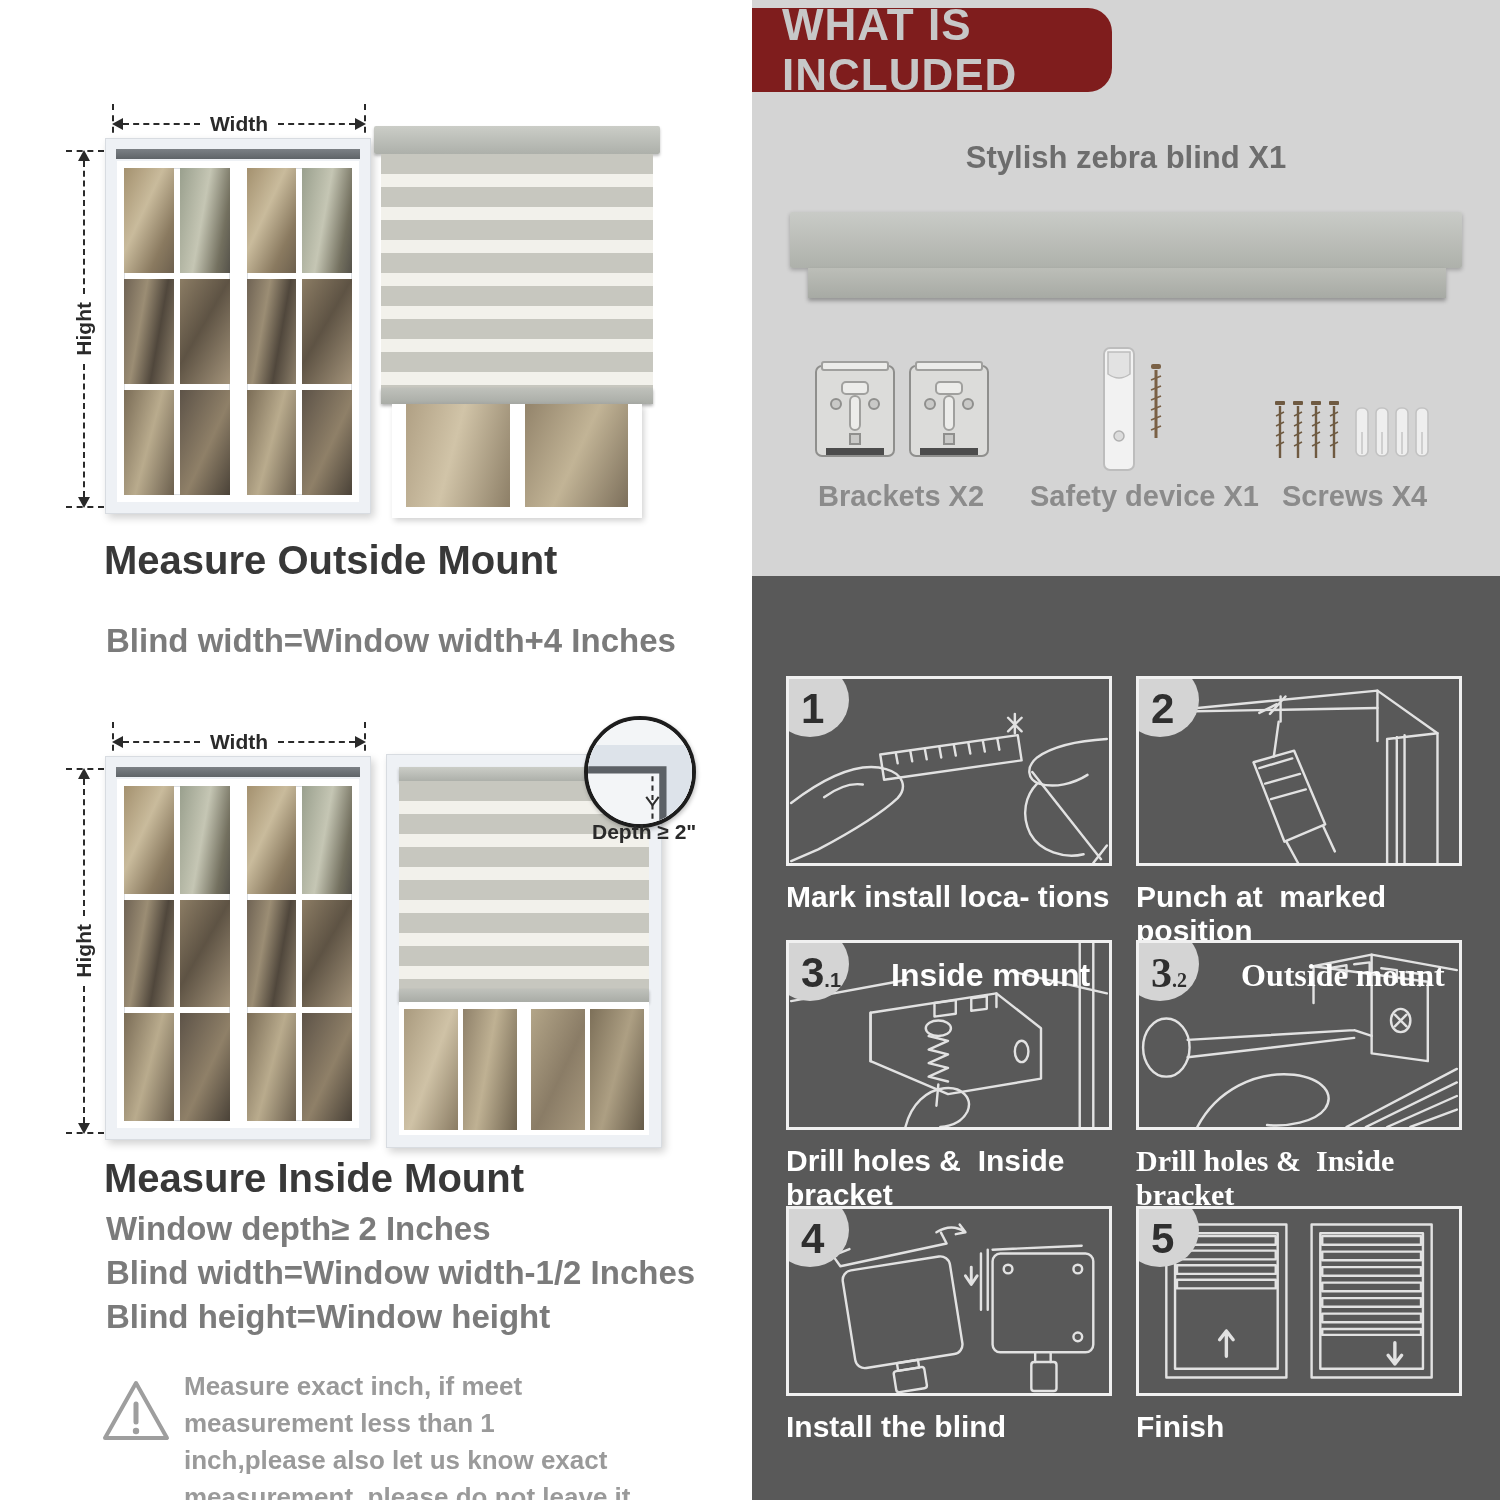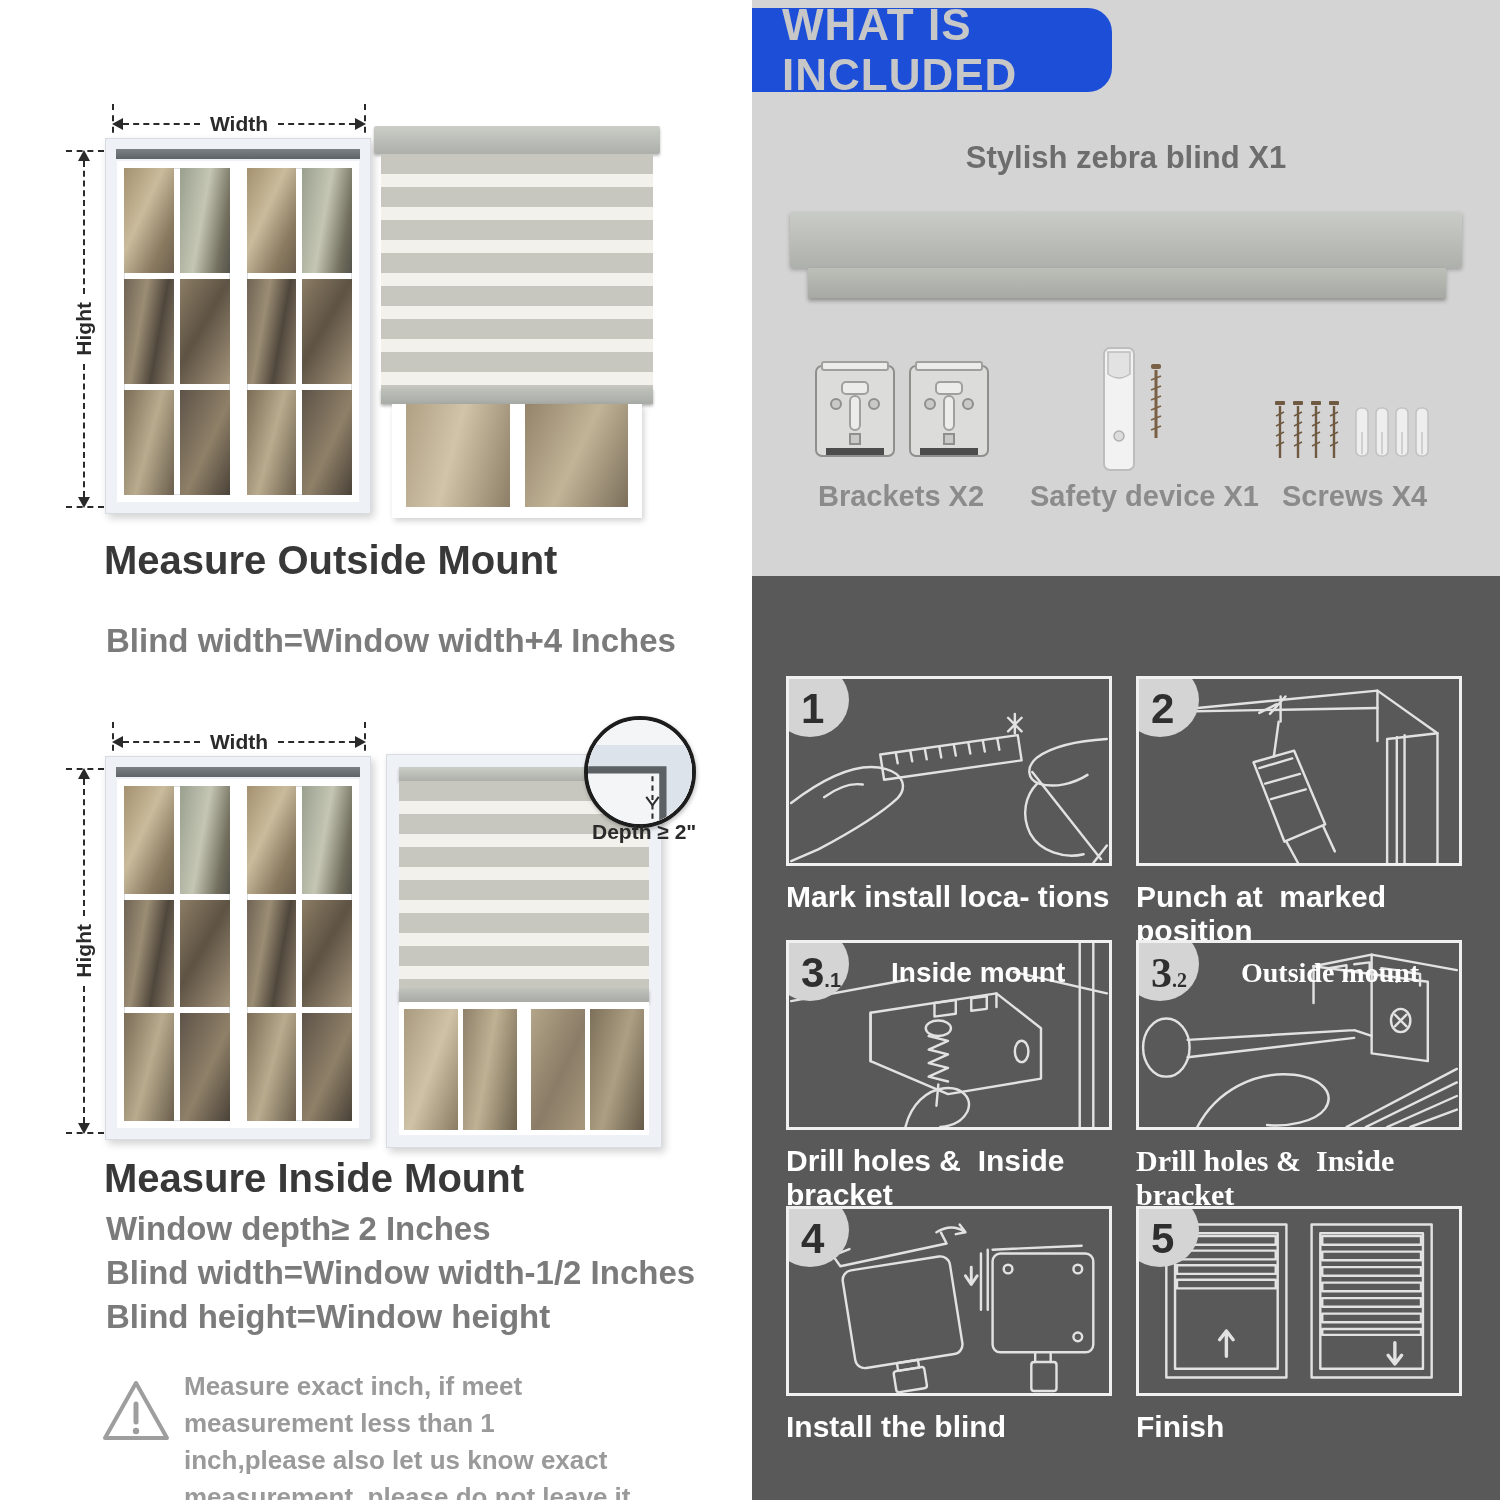--- a/index.html
+++ b/index.html
@@ -50,21 +50,21 @@
   .m-line{font-size:33px;font-weight:bold;color:#7b7b7b;}
 
   .depth-circle{width:104px;height:104px;border-radius:50%;border:4px solid #1d1d1d;overflow:hidden;
     background:#f3f5f7;box-shadow:1px 2px 4px rgba(0,0,0,.25);}
   .depth-lbl{font-size:21px;font-weight:bold;color:#2a2a2a;}
 
   .warn-text{font-size:26px;line-height:37px;font-weight:bold;color:#9a9a9a;white-space:pre-wrap;}
 
   
   .light-section{left:752px;top:0;width:748px;height:576px;background:#d4d4d4;}
-  .banner-right{position:absolute;left:0;top:8px;width:360px;height:84px;background:#1d4ed8;
+  .banner-right{position:absolute;left:0;top:8px;width:360px;height:84px;background:#7f1d1d;
     border-radius:0 24px 24px 0;display:flex;align-items:center;}
   .banner-right span{color:#c7c7c7;font-size:44px;font-weight:bold;letter-spacing:1px;padding-left:30px;}
   .product-lbl{position:absolute;left:0;top:140px;width:100%;text-align:center;
     font-size:31px;font-weight:bold;color:#6d6d6d;}
   .rail-top{position:absolute;left:38px;top:212px;width:672px;height:56px;
     background:linear-gradient(#c9cbc7,#aeb1ab);box-shadow:0 2px 4px rgba(0,0,0,.25);border-radius:2px;}
   .rail-bot{position:absolute;left:56px;top:268px;width:638px;height:30px;
     background:linear-gradient(#bcbeb8,#a7aaa4);box-shadow:0 3px 4px rgba(0,0,0,.3);}
   .hw-label{position:absolute;top:480px;font-size:29px;font-weight:bold;color:#8b8b8b;}
 
@@ -72,21 +72,21 @@
   .banner-dark{position:absolute;left:0;top:10px;width:424px;height:74px;background:#fff;
     border-radius:0 24px 24px 0;display:flex;align-items:center;}
   .banner-dark span{color:#3f3f3f;font-size:40px;font-weight:bold;letter-spacing:.5px;padding-left:36px;}
 
   .step{position:absolute;width:326px;}
   .panel{position:relative;width:326px;height:190px;border:3px solid #f0f0f0;box-sizing:border-box;
     overflow:hidden;background:#595959;}
   .badge{position:absolute;top:-16px;left:-18px;width:78px;height:74px;border-radius:50%;background:#d4d4d4;}
   .badge-num{position:absolute;top:6px;left:12px;font-size:42px;font-weight:bold;color:#2f2f2f;}
   .badge-sub{font-size:20px;font-weight:bold;}
-  .inner-lbl{position:absolute;top:14px;left:102px;font-size:28px;font-weight:bold;color:#fff;white-space:pre-wrap;}
+  .inner-lbl{position:absolute;top:14px;left:102px;font-size:32px;font-weight:bold;color:#fff;white-space:pre-wrap;}
   .caption{margin-top:14px;font-size:30px;font-weight:bold;color:#fff;white-space:pre-wrap;}
   .lineart{position:absolute;left:0;top:0;width:100%;height:100%;}
   .lineart path,.lineart rect,.lineart circle,.lineart ellipse,.lineart line{
     stroke:#e2e2e2;stroke-width:2.5;fill:none;stroke-linecap:round;stroke-linejoin:round;}
   .lineart .fillstripe{fill:#d6d6d6;stroke:none;}
 </style>
 </head>
 <body>
 
 <div id="canvas">

